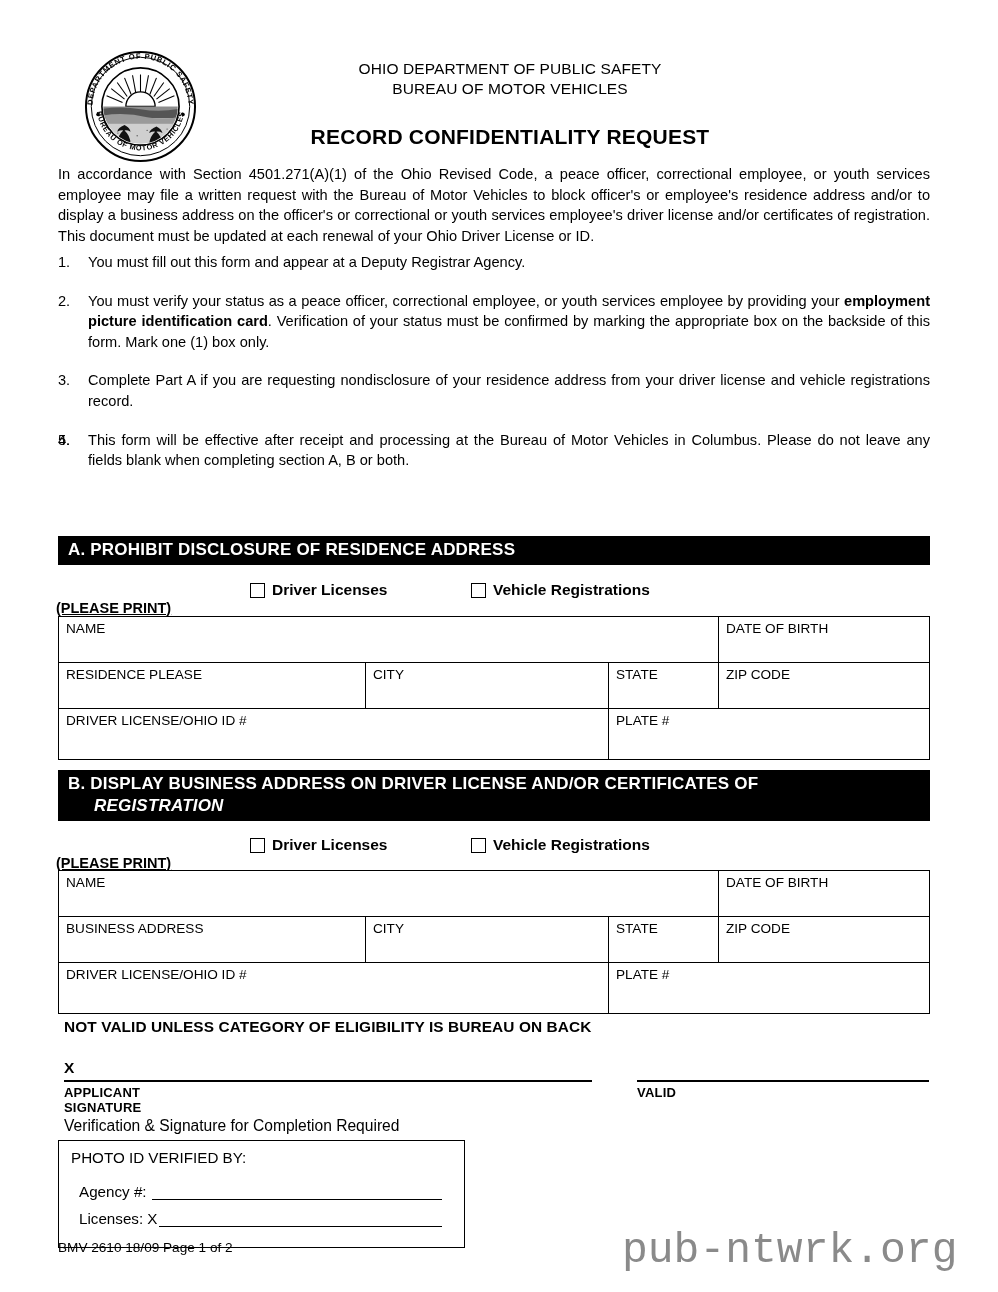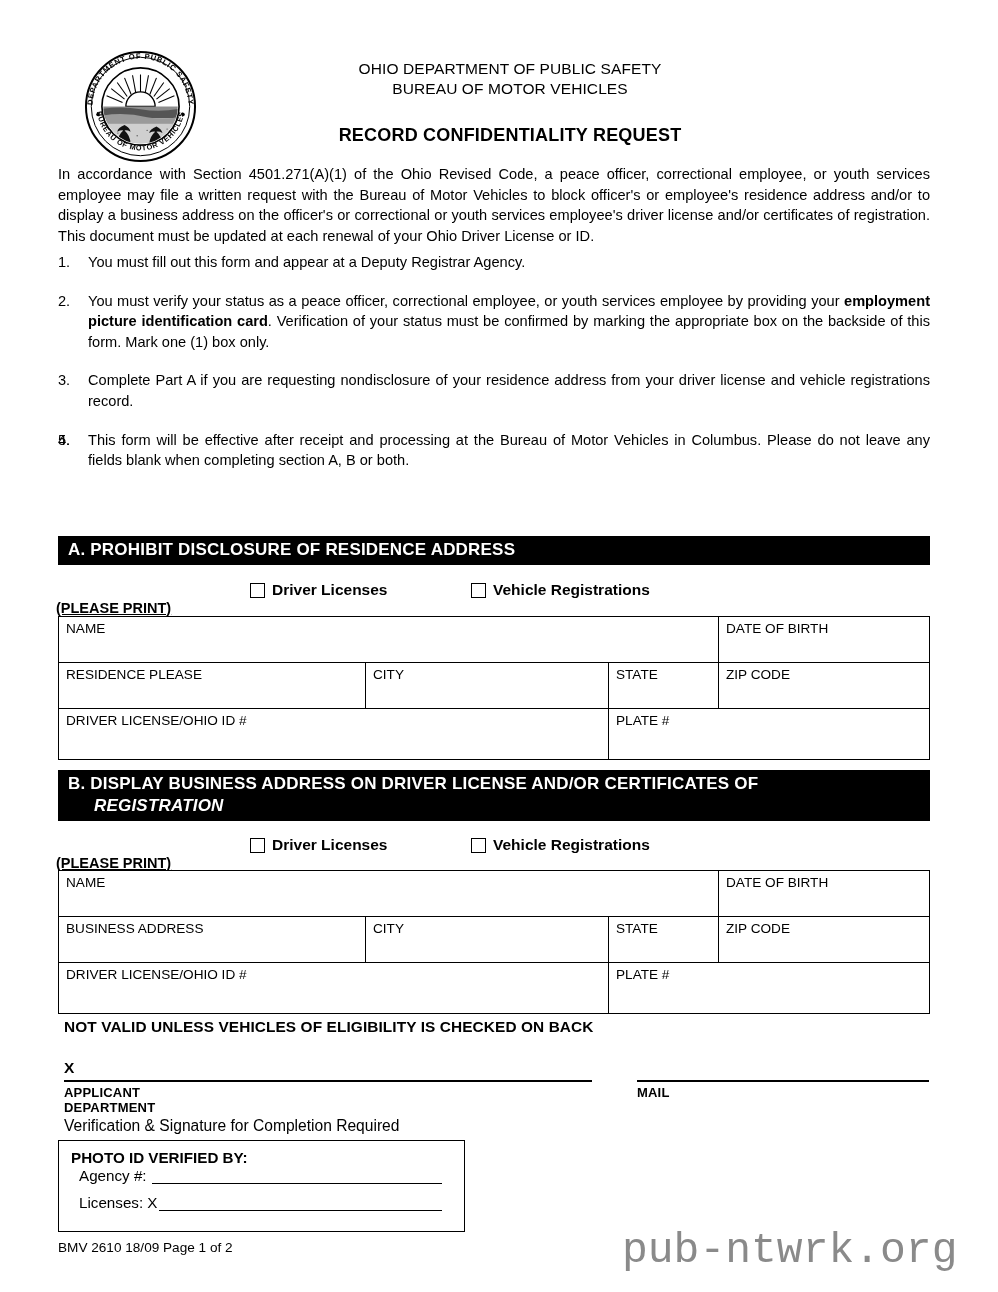--- a/index.html
+++ b/index.html
@@ -47,21 +47,21 @@
     font-size: 15.5px;
     line-height: 20px;
     letter-spacing: 0.1px;
   }
   .form-title {
     position: absolute;
     left: 300px;
     top: 107px;
     width: 420px;
     text-align: center;
-    font-size: 18px;
+    font-size: 21px;
     font-weight: bold;
     letter-spacing: 0.2px;
   }
 
   
   .intro {
     position: absolute;
     left: 58px;
     top: 164px;
     width: 872px;
@@ -201,22 +201,22 @@
   
   .photobox {
     position: absolute;
     left: 58px;
     width: 407px;
     border: 1.4px solid #000;
     padding: 8px 0 10px 12px;
   }
   .photobox .ptitle {
     font-size: 15.2px;
-    font-weight: bold;
-    margin-bottom: 1px;
+    font-weight: normal;
+    margin-bottom: 17px;
   }
   .photobox .prow {
     font-size: 15.2px;
     display: flex;
     align-items: flex-end;
     margin-bottom: 10px;
     padding-left: 8px;
   }
   .photobox .prow .plabel { white-space: nowrap; }
   .photobox .prow .pline {
@@ -428,29 +428,29 @@
         <td>STATE</td>
         <td>ZIP CODE</td>
       </tr>
       <tr class="tall">
         <td colspan="2" style="width:434px">DRIVER LICENSE/OHIO ID #</td>
         <td colspan="2">PLATE #</td>
       </tr>
     </tbody>
   </table>
 
-  <div class="notvalid" style="top:1018px;">NOT VALID UNLESS VEHICLES OF ELIGIBILITY IS CHECKED ON BACK</div>
+  <div class="notvalid" style="top:1018px;">NOT VALID UNLESS CATEGORY OF ELIGIBILITY IS BUREAU ON BACK</div>
 
   <div class="sigwrap">
     <div class="sig-x" style="left:64px; top:1060px;">X</div>
     <div class="sig-line" style="left:64px; top:1080px; width:528px;"></div>
-    <div class="sig-label" style="left:64px; top:1085px;">APPLICANT DEPARTMENT</div>
+    <div class="sig-label" style="left:64px; top:1085px;">APPLICANT SIGNATURE</div>
 
     <div class="sig-line" style="left:637px; top:1080px; width:292px;"></div>
-    <div class="sig-label" style="left:637px; top:1085px;">MAIL</div>
+    <div class="sig-label" style="left:637px; top:1085px;">VALID</div>
   </div>
 
   <div class="verif-text" style="top:1117px;">Verification &amp; Signature for Completion Required</div>
 
   <div class="photobox" style="top:1140px;">
     <div class="ptitle">PHOTO ID VERIFIED BY:</div>
     <div class="prow">
       <span class="plabel">Agency #:</span>
       <span class="pline"></span>
     </div>

